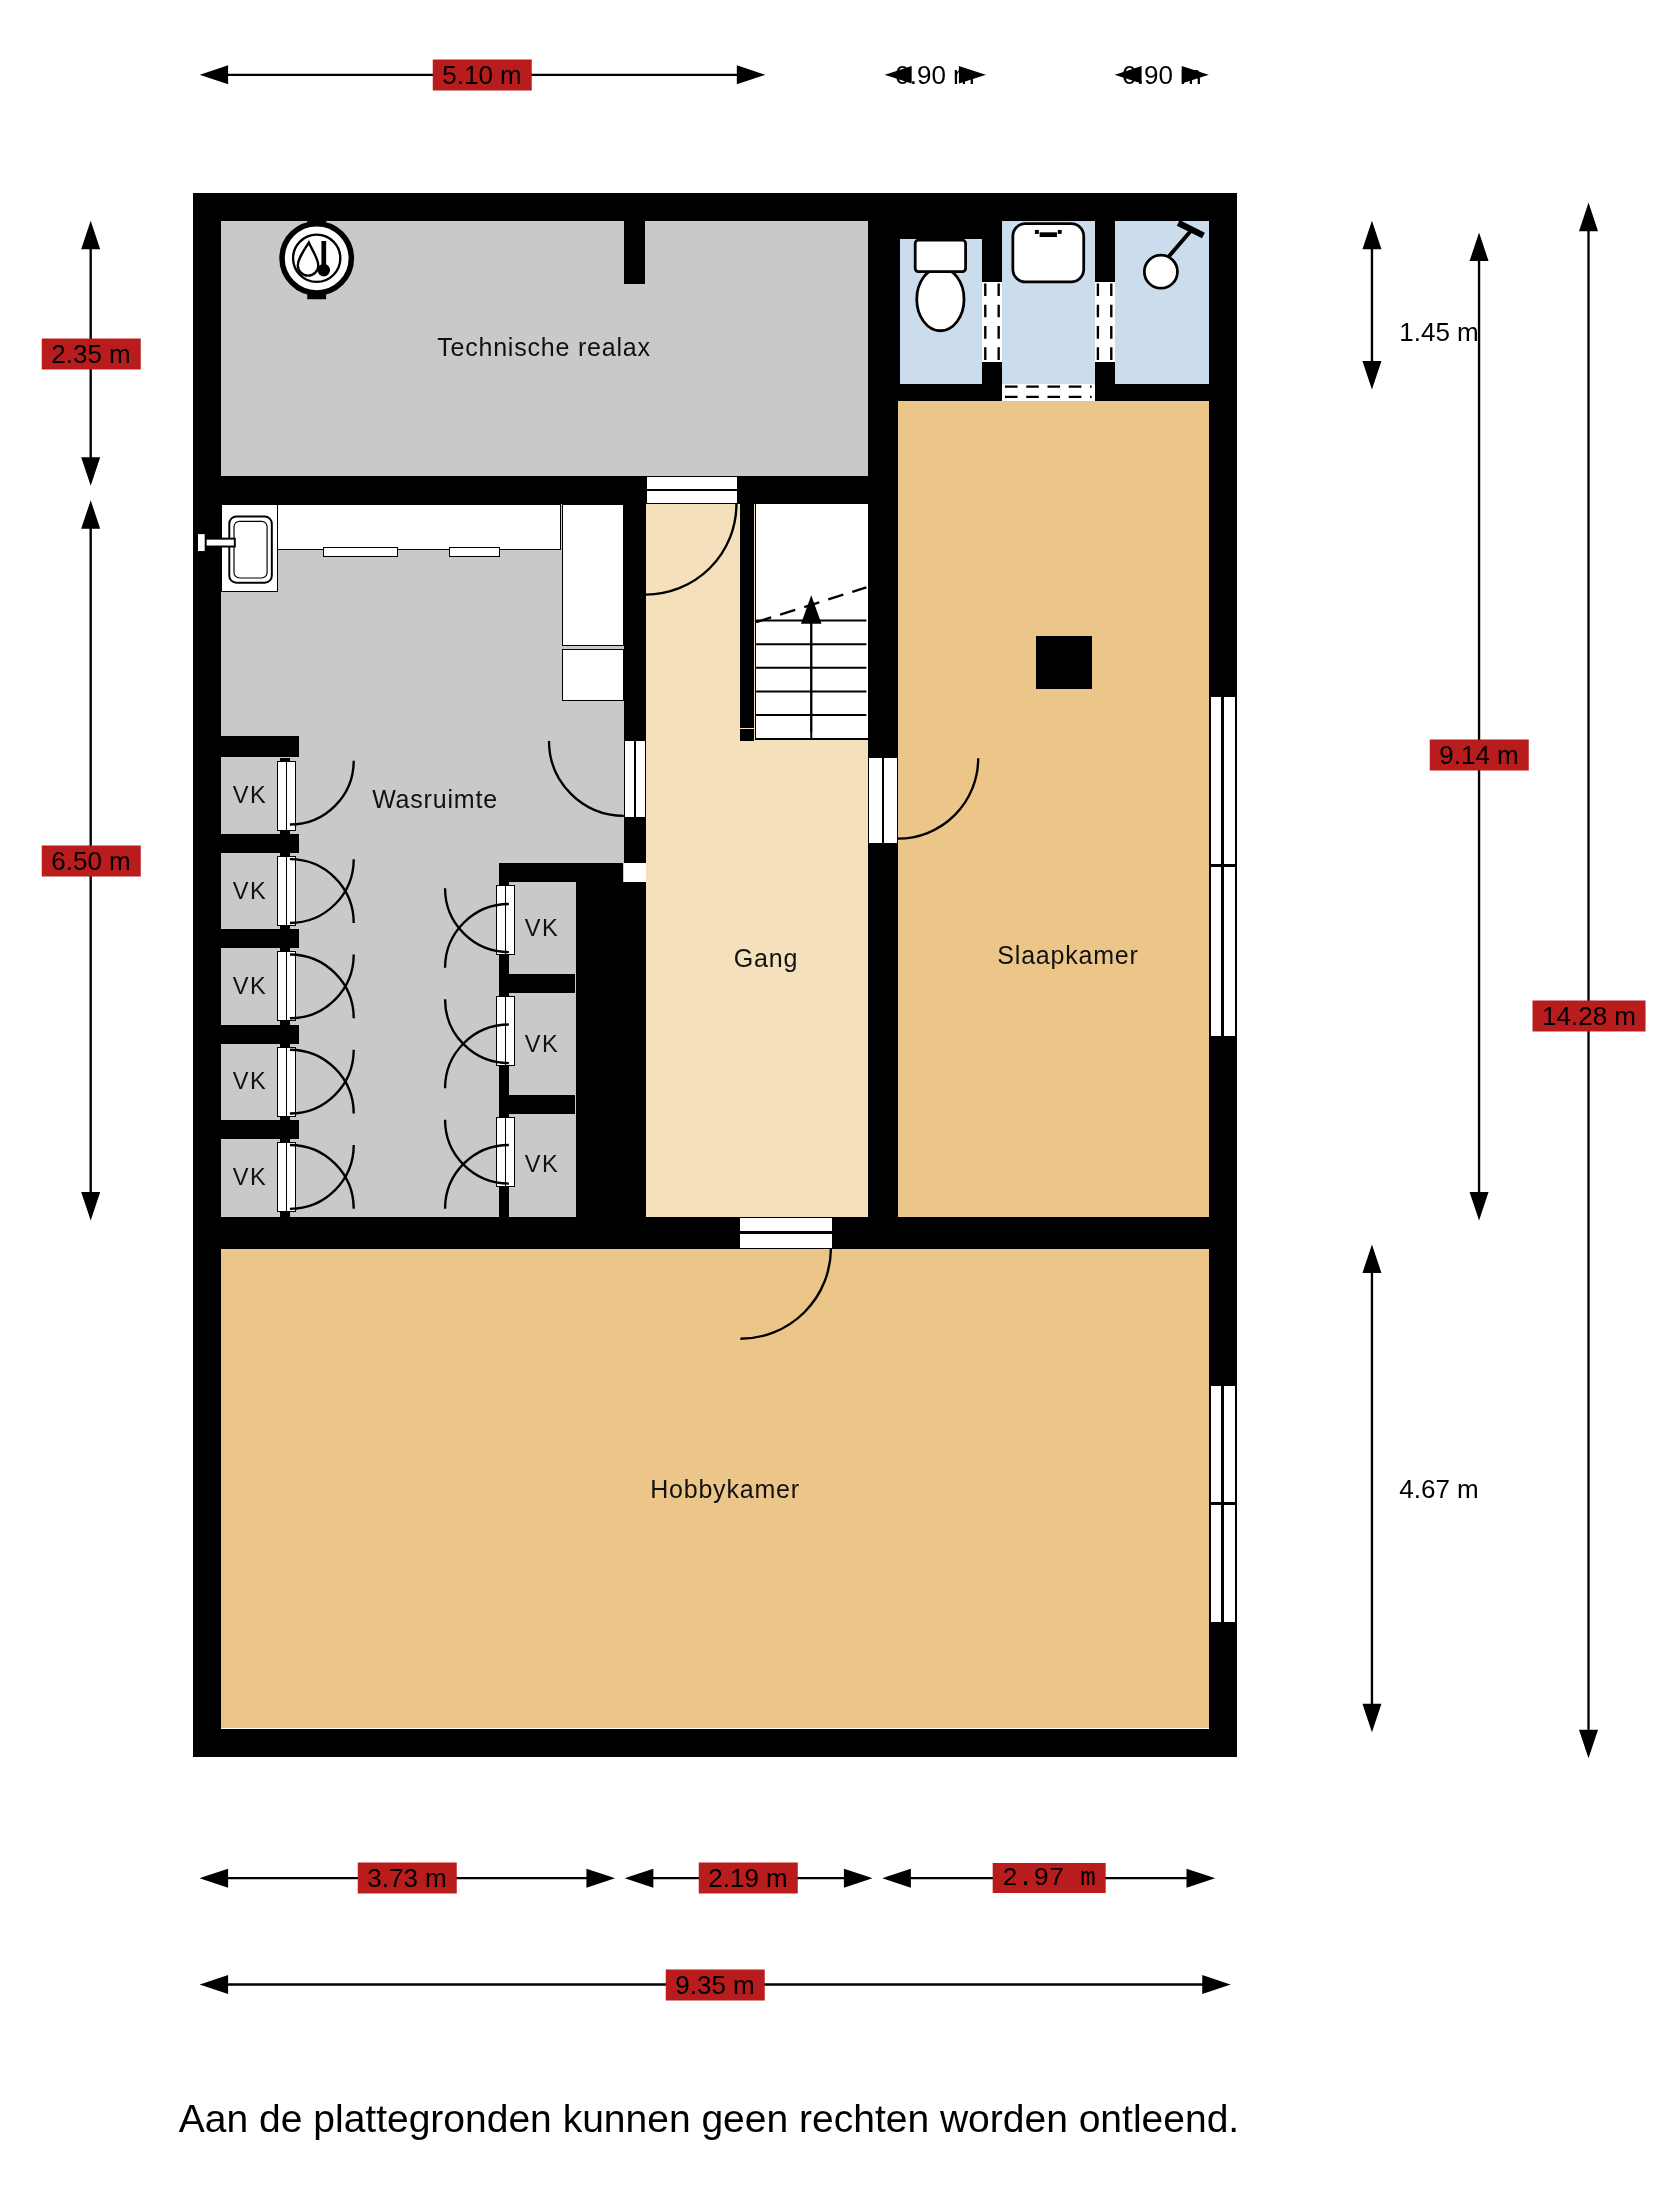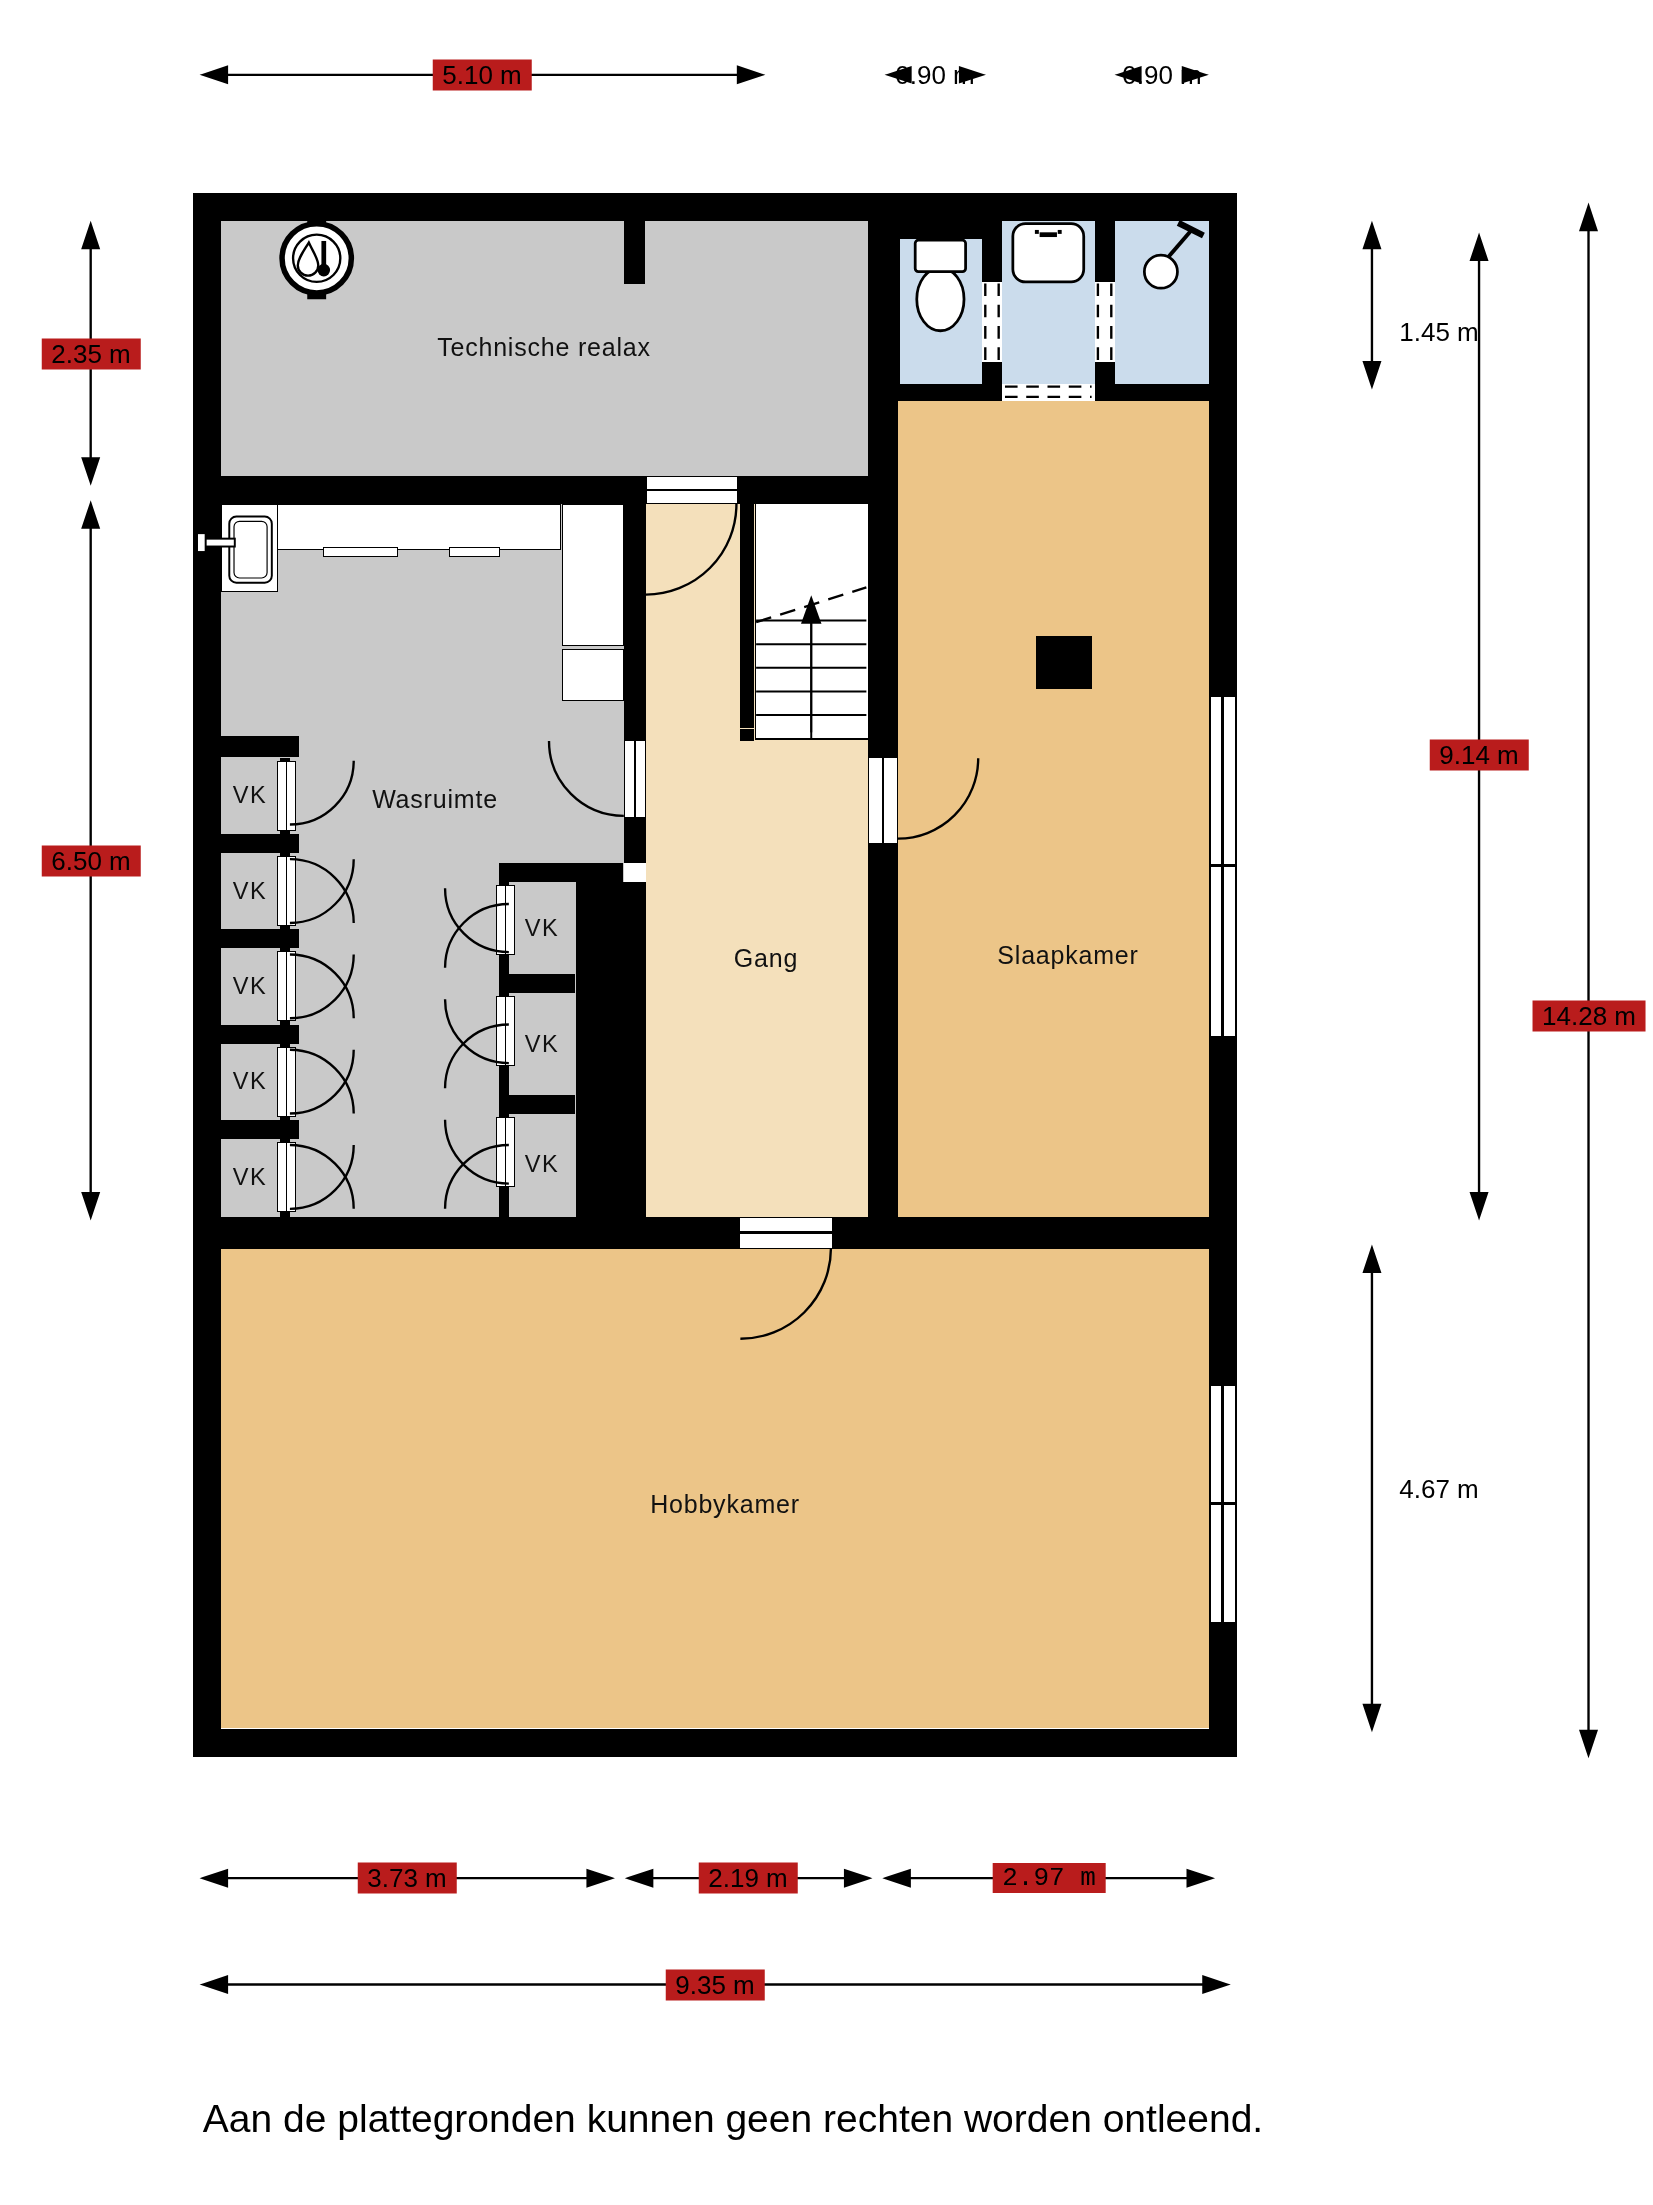--- a/index.html
+++ b/index.html
@@ -230,21 +230,21 @@
       <line x1="262" y1="2520" x2="1554" y2="2520"></line>
       <polygon points="258,2520 288,2510 288,2530"></polygon>
         <polygon points="1558,2520 1528,2510 1528,2530"></polygon>
     </g>
   </svg>
 
   <span class="lbl" style="left:544px;top:347px;">Technische realax</span>
   <span class="lbl" style="left:435px;top:799px;">Wasruimte</span>
   <span class="lbl" style="left:766px;top:958px;">Gang</span>
   <span class="lbl" style="left:1068px;top:955px;">Slaapkamer</span>
-  <span class="lbl" style="left:725px;top:1489px;margin-top:15px;">Hobbykamer</span>
+  <span class="lbl" style="left:725px;top:1489px;">Hobbykamer</span>
   <span class="lbl vk" style="left:250px;top:795px;">VK</span>
   <span class="lbl vk" style="left:250px;top:891px;">VK</span>
   <span class="lbl vk" style="left:250px;top:986px;">VK</span>
   <span class="lbl vk" style="left:250px;top:1081px;">VK</span>
   <span class="lbl vk" style="left:250px;top:1177px;">VK</span>
   <span class="lbl vk" style="left:542px;top:928px;">VK</span>
   <span class="lbl vk" style="left:542px;top:1044px;">VK</span>
   <span class="lbl vk" style="left:542px;top:1164px;">VK</span>
 
   <span class="dim onln" style="left:482px;top:75px;">5.10 m</span>
@@ -254,16 +254,16 @@
   <span class="dim onln" style="left:91px;top:861px;">6.50 m</span>
   <span class="dim" style="left:1439px;top:332px;">1.45 m</span>
   <span class="dim onln" style="left:1479px;top:755px;">9.14 m</span>
   <span class="dim onln" style="left:1589px;top:1016px;">14.28 m</span>
   <span class="dim" style="left:1439px;top:1489px;">4.67 m</span>
   <span class="dim onln" style="left:407px;top:1878px;">3.73 m</span>
   <span class="dim onln" style="left:748px;top:1878px;">2.19 m</span>
   <span class="dim onln" style="left:1049px;top:1878px;font-family:Liberation Mono, monospace;">2.97 m</span>
   <span class="dim onln" style="left:715px;top:1985px;">9.35 m</span>
 
-  <span class="footer" style="left:709px;top:2119px;font-size:39px;margin-left:24px;">Aan de plattegronden kunnen geen rechten worden ontleend.</span>
+  <span class="footer" style="left:709px;top:2119px;font-size:39px;">Aan de plattegronden kunnen geen rechten worden ontleend.</span>
 
 </div>
 
 
 </body></html>

